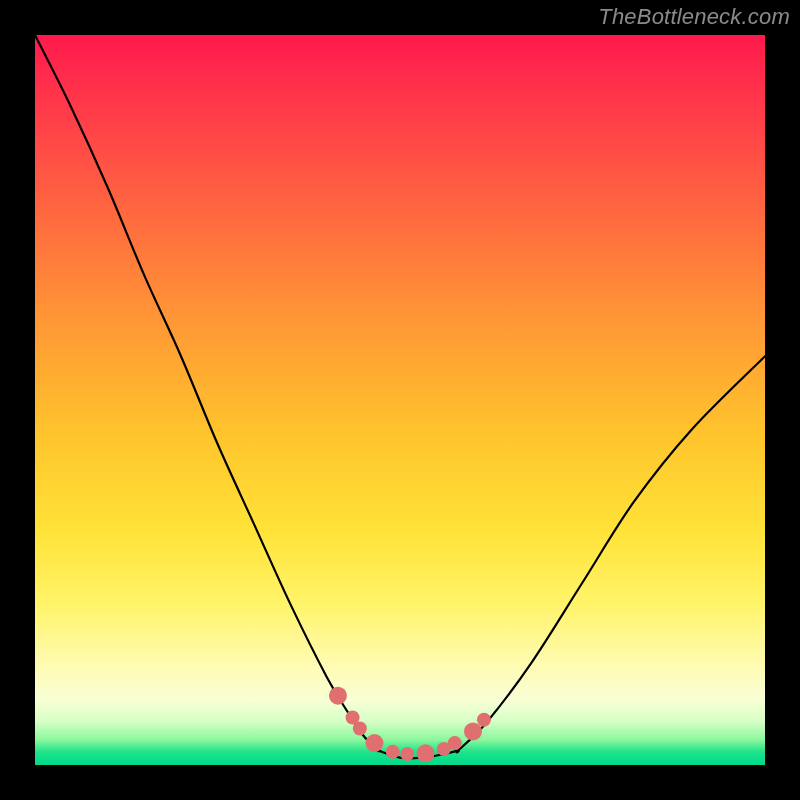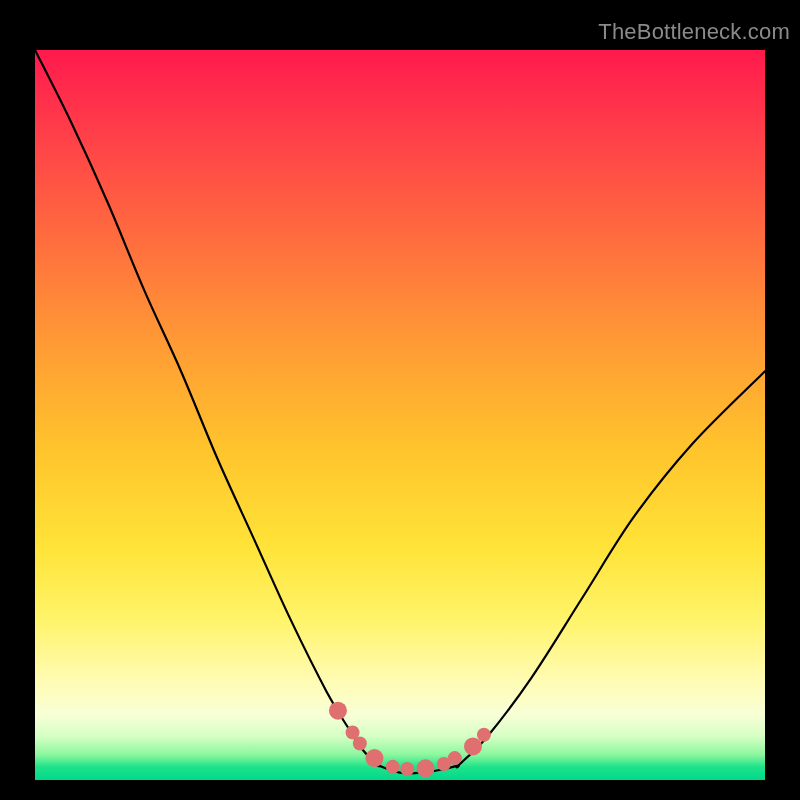--- a/index.html
+++ b/index.html
@@ -6,23 +6,24 @@
     margin: 0;
     padding: 0;
     width: 800px;
     height: 800px;
     overflow: hidden;
     background: #000;
     font-family: Arial, Helvetica, sans-serif;
   }
   .frame {
     position: absolute;
-    left: 0; top: 15px;
+    left: 0; top: 0;
     width: 800px; height: 714px;
     background: #000;
+    font-style: italic;
   }
   .plot {
     position: absolute;
     left: 35px; top: 35px;
     width: 730px; height: 730px;
     background: linear-gradient(to bottom,
       #ff1a4d 0%,
       #ff3a4a 10%,
       #ff6a3f 25%,
       #ff9a35 40%,

